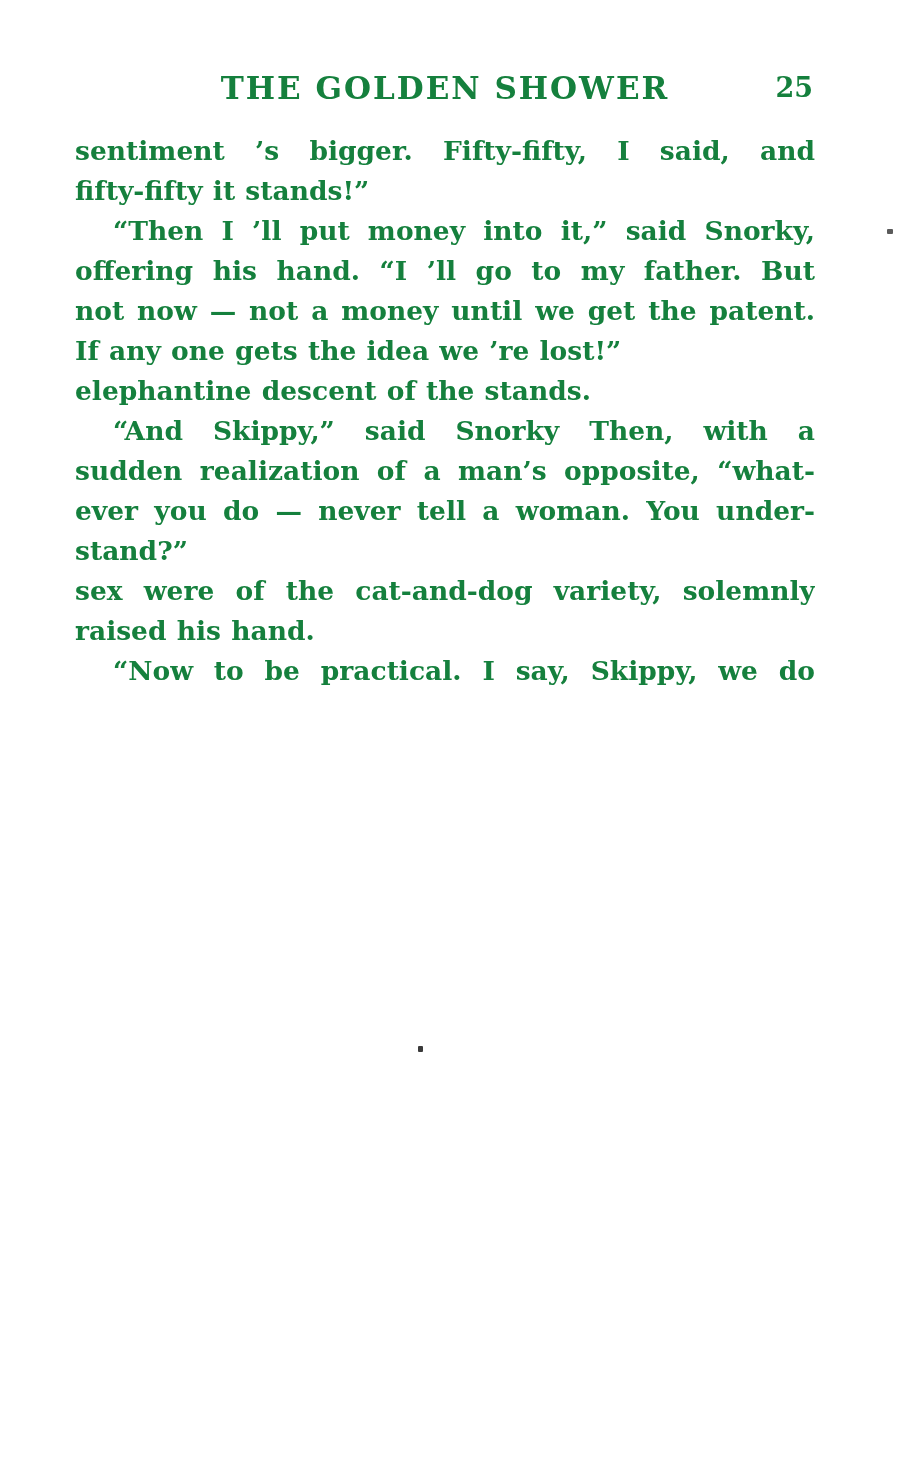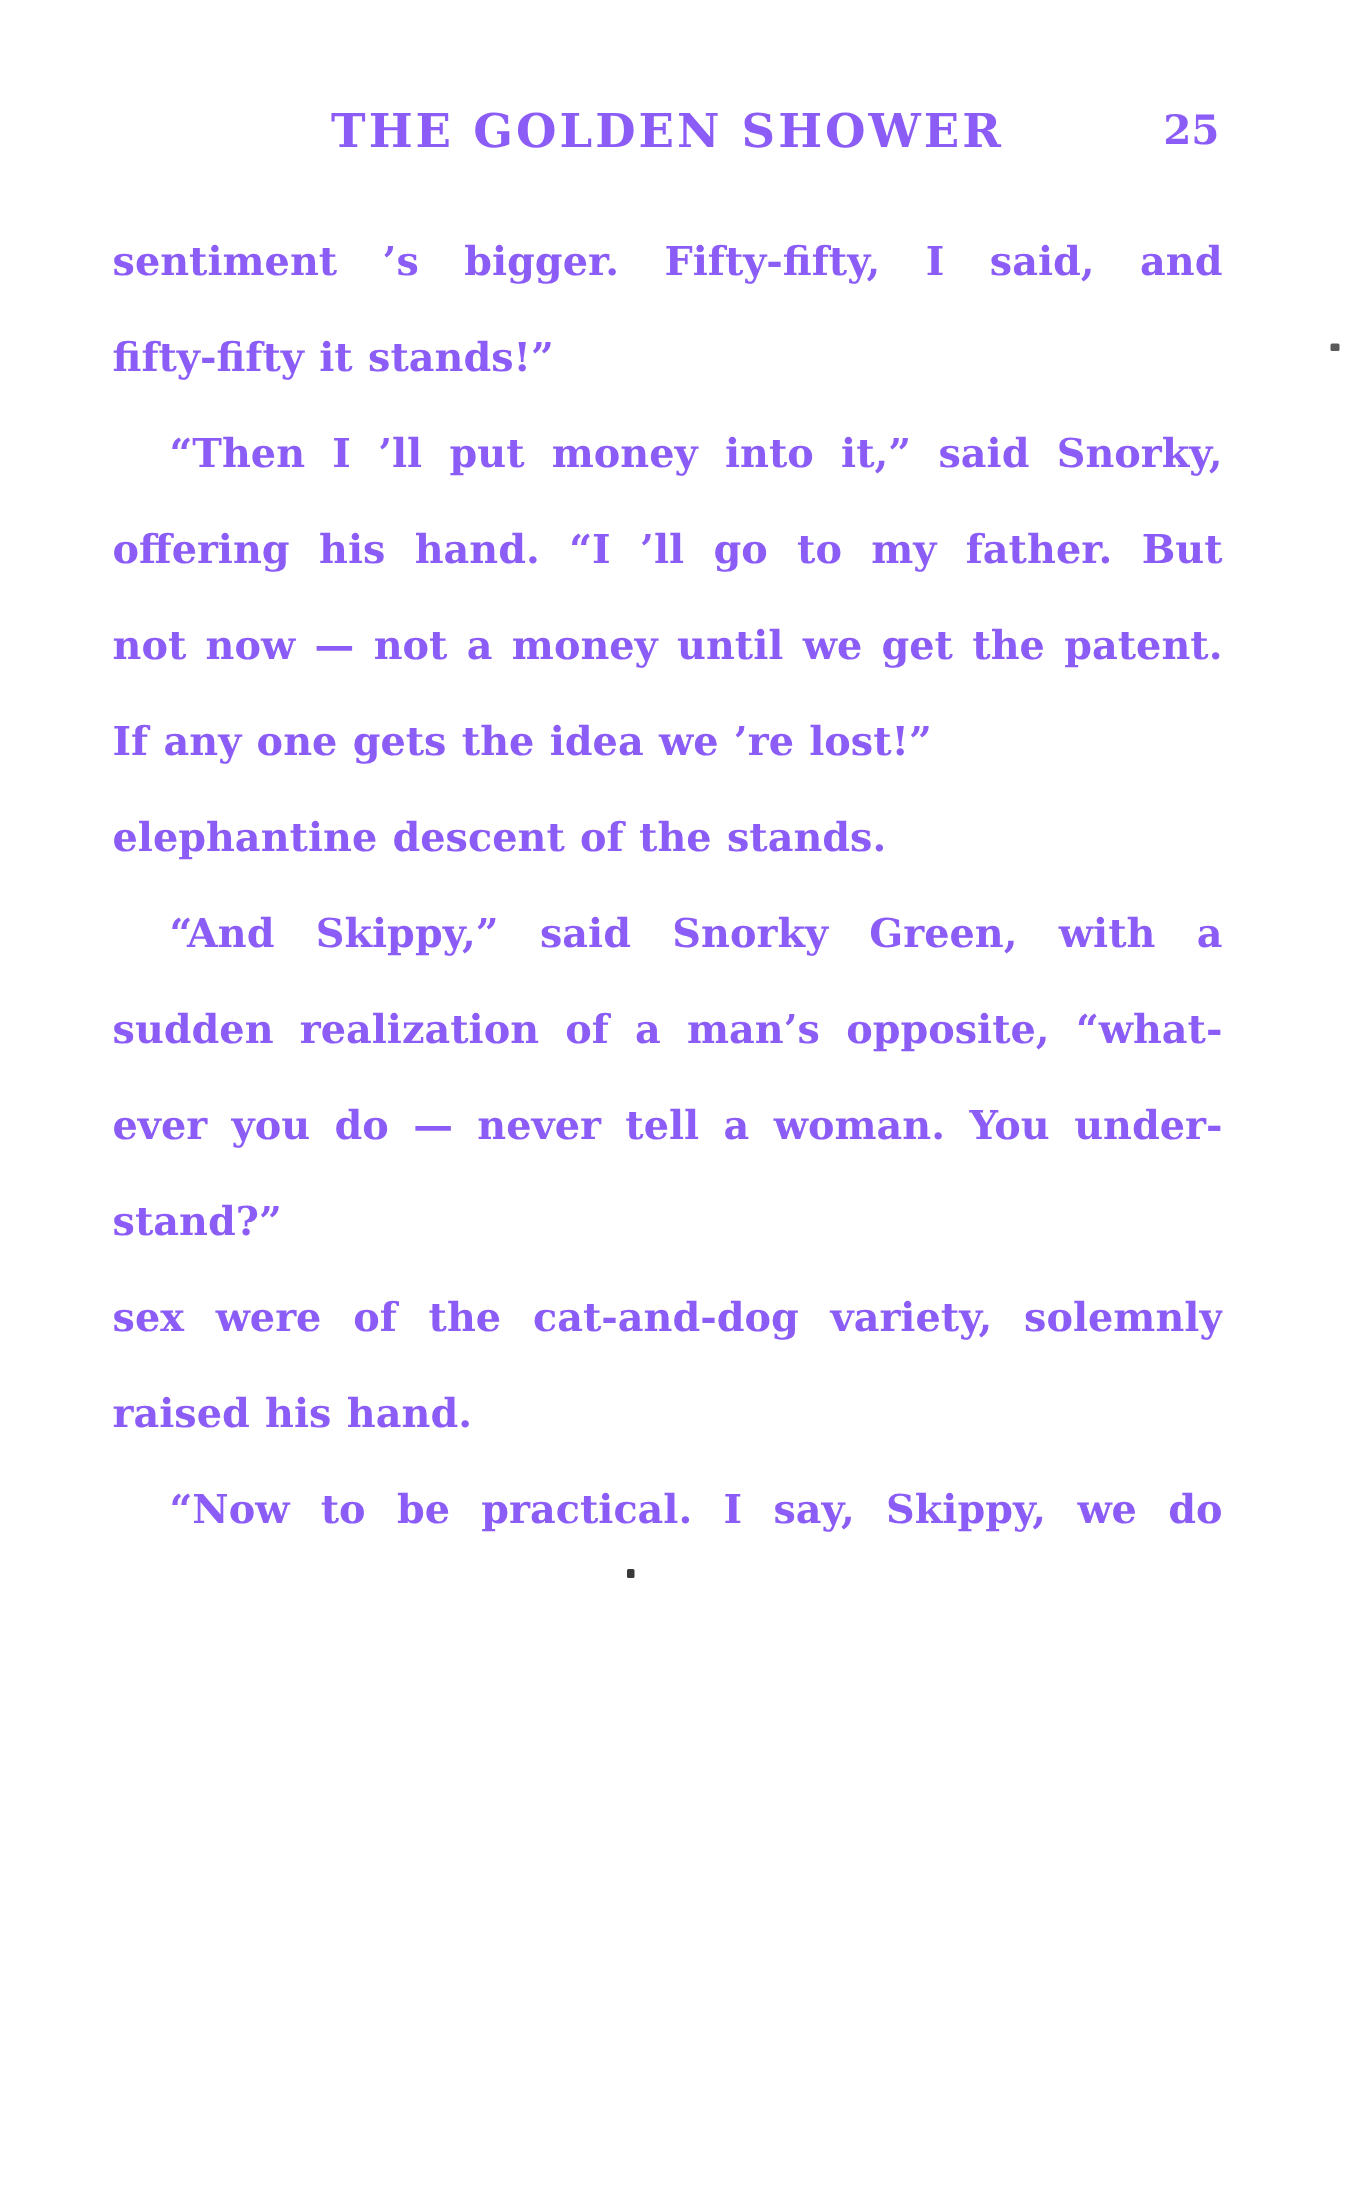--- a/index.html
+++ b/index.html
@@ -7,21 +7,21 @@
     padding: 0;
     background: #ffffff;
   }
   .page {
     position: relative;
     width: 900px;
     height: 1462px;
     background: #ffffff;
     overflow: hidden;
     font-family: "DejaVu Serif", "Liberation Serif", serif;
-    color: #8b5cf6;
+    color: #15803d;
   }
   .page-header {
     position: absolute;
     top: 70px;
     left: 75px;
     width: 740px;
     height: 40px;
   }
   .running-title {
     text-align: center;
@@ -46,21 +46,20 @@
     width: 740px;
   }
   .line {
     height: 40px;
     line-height: 40px;
     font-size: 26.5px;
     font-weight: bold;
     overflow: hidden;
     text-align: left;
     word-spacing: 1px;
-    margin-top: 24px;
   }
   .line.justify {
     text-align: justify;
     text-align-last: justify;
   }
   .line.indent {
     padding-left: 38px;
   }
   .speck {
     position: absolute;
@@ -92,21 +91,21 @@
   </div>
 
   <div class="text-block" id="text-block">
       <div class="line justify">sentiment ’s bigger.  Fifty-fifty, I said, and</div>
       <div class="line">fifty-fifty it stands!”</div>
       <div class="line justify indent">“Then I ’ll put money into it,” said Snorky,</div>
       <div class="line justify">offering his hand.  “I ’ll go to my father.  But</div>
       <div class="line justify">not now — not a money until we get the patent.</div>
       <div class="line">If any one gets the idea we ’re lost!”</div>
       <div class="line">elephantine descent of the stands.</div>
-      <div class="line justify indent">“And Skippy,” said Snorky Green, with a</div>
+      <div class="line justify indent">“And Skippy,” said Snorky Then, with a</div>
       <div class="line justify">sudden realization of a man’s opposite, “what-</div>
       <div class="line justify">ever you do — never tell a woman.  You under-</div>
       <div class="line">stand?”</div>
       <div class="line justify">sex were of the cat-and-dog variety, solemnly</div>
       <div class="line">raised his hand.</div>
       <div class="line justify indent">“Now to be practical.  I say, Skippy, we do</div>
     </div>
 
   <div class="speck speck-1"></div>
   <div class="speck speck-2"></div>

